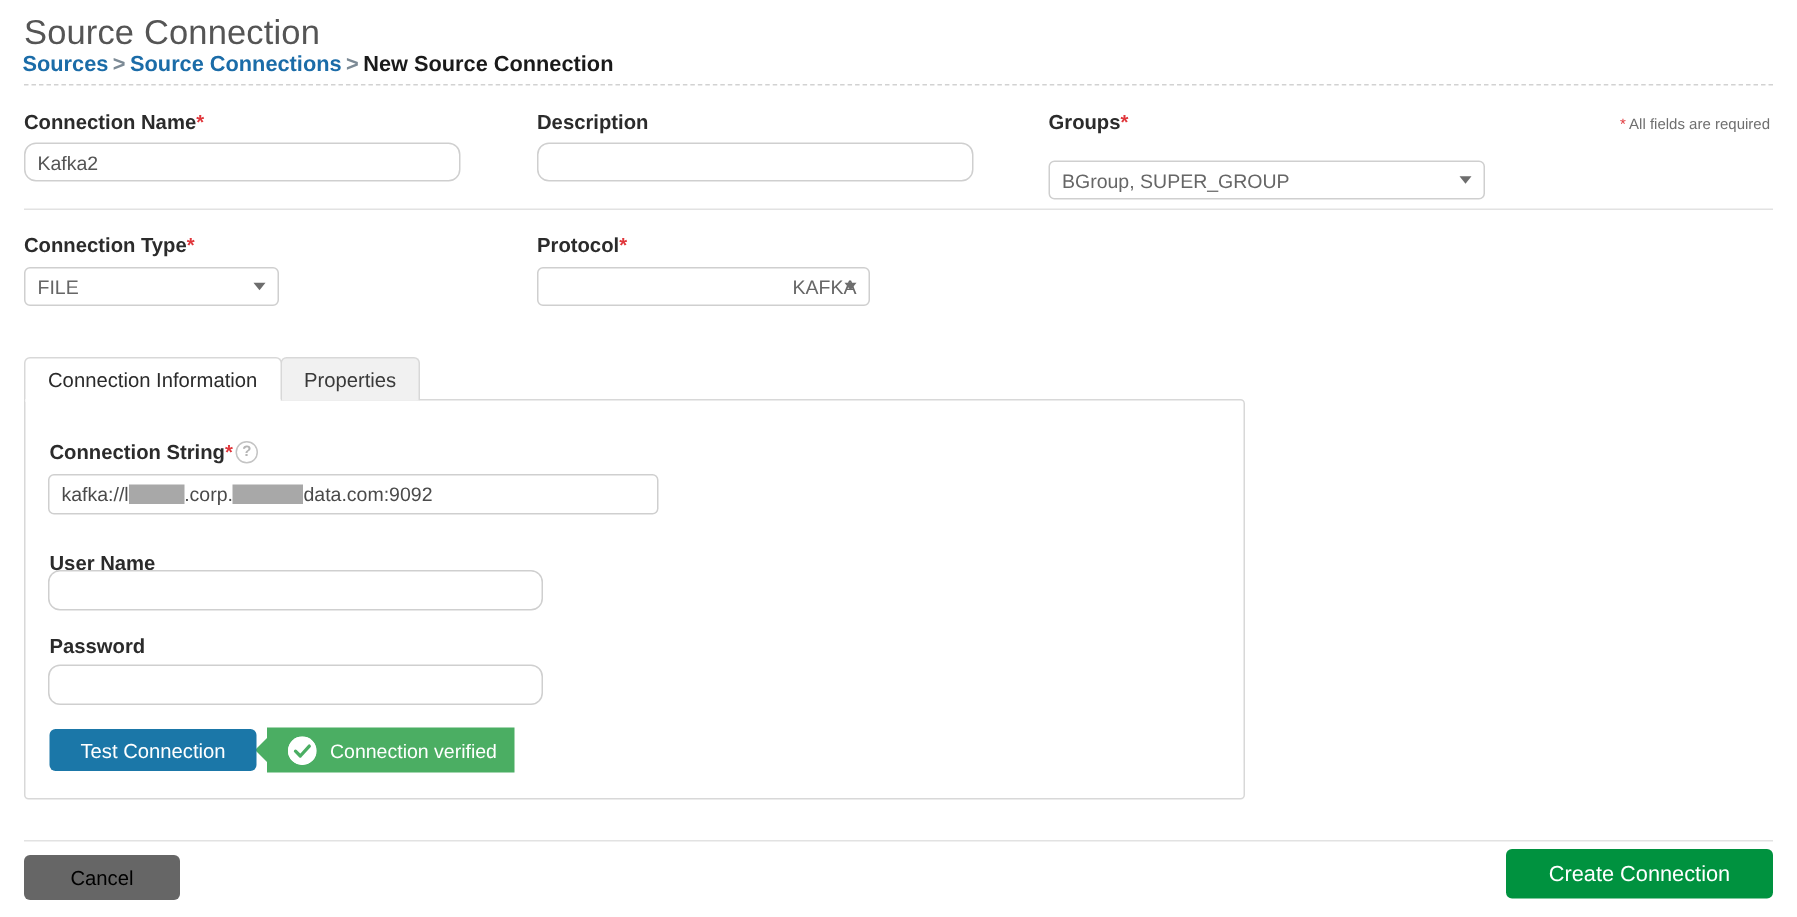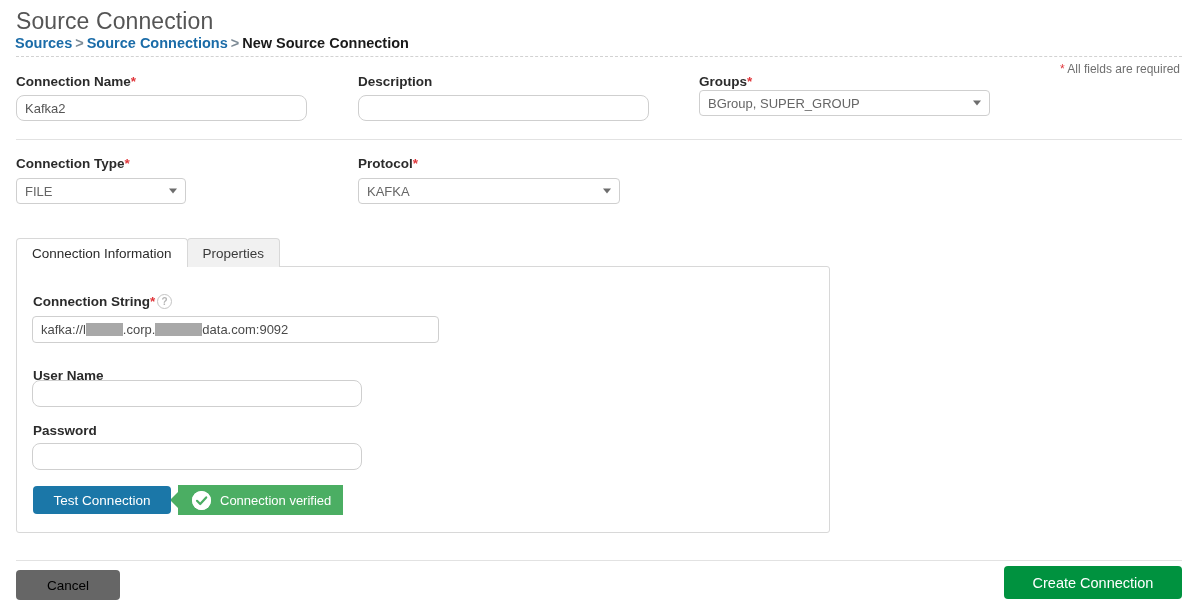--- a/index.html
+++ b/index.html
@@ -27,22 +27,22 @@
   .breadcrumb a { color: #1b6ca8; text-decoration: none; }
   .breadcrumb .sep { color: #7c8a95; font-weight: bold; margin: 0 3px; }
   .breadcrumb .current { color: #1a1a1a; }
   .dashed-rule {
     position: absolute; left: 16px; top: 56px; width: 1166px; height: 0;
     border-top: 1px dashed #d2d2d2;
   }
 
   
   .required-note {
-    position: absolute; right: 18px; top: 62px;
-    font-size: 12px; color: #6f6f6f; white-space: nowrap; margin-left: 16px;
+    position: absolute; right: 18px; top: 78px;
+    font-size: 10px; color: #6f6f6f; white-space: nowrap; margin-left: 16px;
   }
   .required-note .ast { color: #e0363b; }
 
   
   .field-label {
     position: absolute;
     font-size: 13.5px; font-weight: bold; color: #2b2b2b;
     white-space: nowrap;
   }
   .field-label .ast { color: #e0363b; font-weight: bold; }
@@ -227,39 +227,39 @@
   <input class="txt-input" style="left: 16px; top: 95px; width: 291px;" value="Kafka2">
 
   <div class="field-label" style="left:358px; top:74px;">
     <span>Description</span>
   </div>
   <input class="txt-input" style="left: 358px; top: 95px; width: 291px;" value="">
 
   <div class="field-label" style="left:699px; top:74px;">
     <span>Groups</span><span class="ast">*</span>
   </div>
-  <div class="select-box" style="left:699px; top:90px; width:291px;">
+  <div class="select-box" style="left:699px; top:107px; width:291px;">
     <span>BGroup,  SUPER_GROUP</span>
     <span class="caret"></span>
   </div>
 
   <div class="solid-rule" style="top:139px;"></div>
 
   <div class="field-label" style="left:16px; top:156px;">
     <span>Connection Type</span><span class="ast">*</span>
   </div>
   <div class="select-box" style="left:16px; top:178px; width:170px;">
     <span>FILE</span>
     <span class="caret"></span>
   </div>
 
   <div class="field-label" style="left:358px; top:156px;">
     <span>Protocol</span><span class="ast">*</span>
   </div>
-  <div class="select-box" style="left:358px; top:178px; width:262px;">
+  <div class="select-box" style="left:358px; top:178px; width:222px;justify-content:flex-end;">
     <span>KAFKA</span>
     <span class="caret"></span>
   </div>
 
   <div class="tabs">
     <div class="tab active">
       <span>Connection Information</span>
     </div>
     <div class="tab inactive">
       <span>Properties</span>

